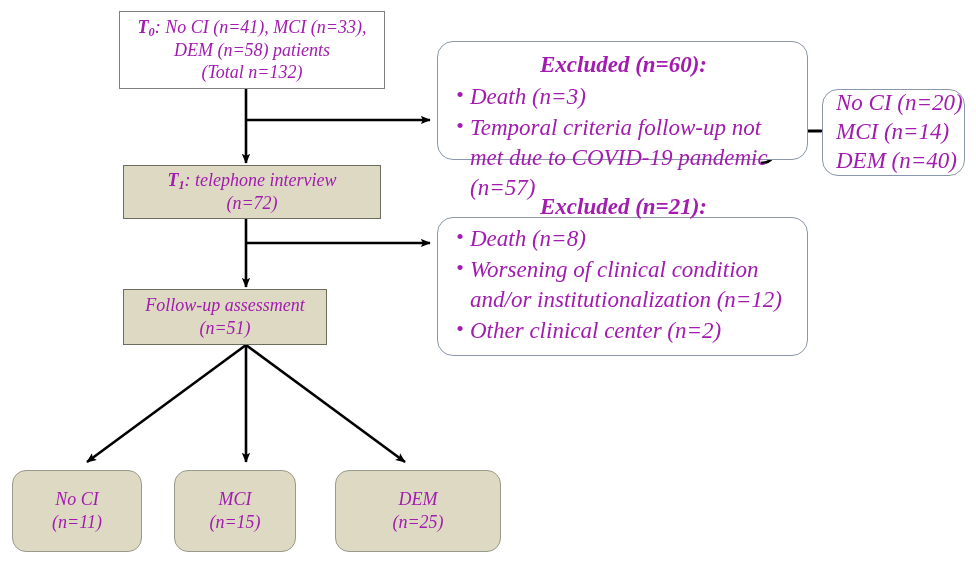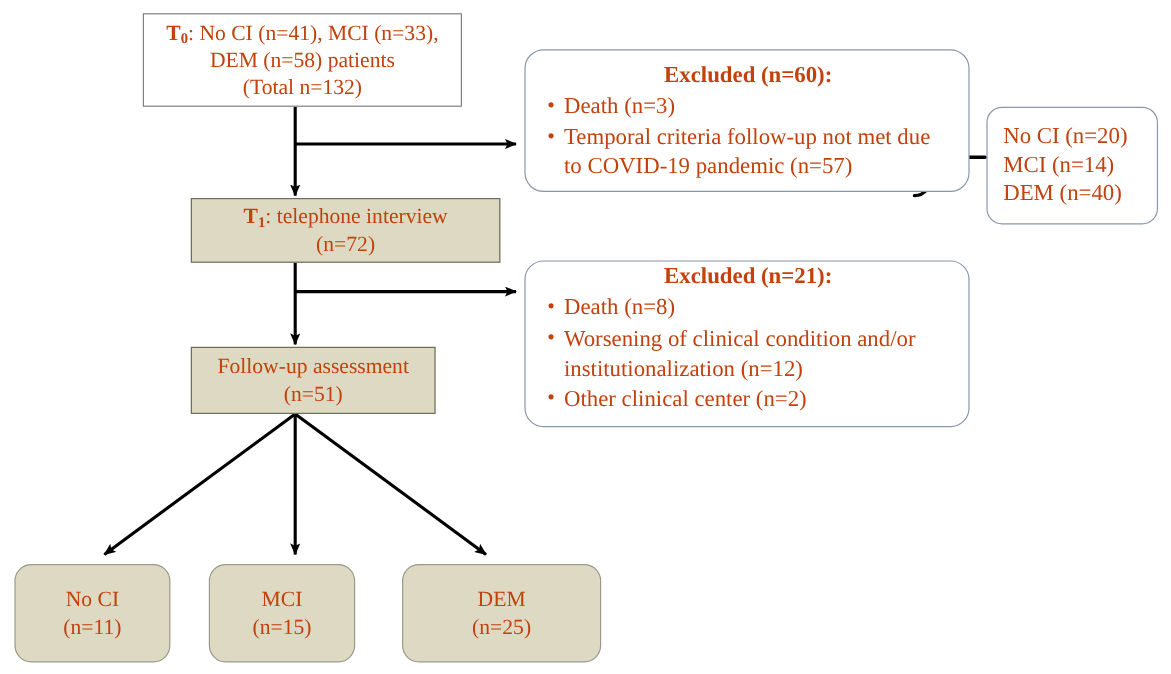--- a/index.html
+++ b/index.html
@@ -6,22 +6,23 @@
     margin: 0;
     padding: 0;
     background: #ffffff;
   }
   #canvas {
     position: relative;
     width: 976px;
     height: 562px;
     background: #ffffff;
     font-family: "Liberation Serif", "DejaVu Serif", serif;
-    color: #c2410c;
+    color: #a21caf;
     overflow: hidden;
+    font-style: italic;
   }
   .svg-layer {
     position: absolute;
     left: 0;
     top: 0;
     width: 976px;
     height: 562px;
     pointer-events: none;
   }
   .node {
@@ -36,21 +37,20 @@
   }
   
   .node-rect-plain {
     background: #ffffff;
     border: 1.6px solid #808080;
   }
   
   .node-rect-fill {
     background: #ddd9c3;
     border: 1.6px solid #6d6d5e;
-    margin-left: 36px;
   }
   
   .node-round-fill {
     background: #ddd9c3;
     border: 1.4px solid #9a9a8a;
     border-radius: 14px;
   }
   
   .node-round-plain {
     background: #ffffff;
@@ -100,21 +100,21 @@
     top: -1px;
     font-size: 0.95em;
   }
   .breakout-inner {
     align-items: flex-start;
     justify-content: center;
     text-align: left;
     padding-left: 13px;
   }
   .fs18 { font-size: 18px; }
-  .fs17 { font-size: 19px; }
+  .fs17 { font-size: 23px; }
 </style>
 </head>
 <body>
 
 <div id="canvas">
 
   <svg class="svg-layer" viewBox="0 0 976 562" xmlns="http://www.w3.org/2000/svg">
     <defs>
       <marker id="ah" markerWidth="11" markerHeight="11" refX="9.2" refY="4.2" orient="auto" markerUnits="userSpaceOnUse">
         <path d="M0,0 L10,4.2 L0,8.4 L2.1,4.2 Z" fill="#000000"></path>
@@ -161,21 +161,21 @@
   </div>
 
   <div class="node node-round-plain excl-inner fs17" style="left:437px; top:41px; width:371px; height:119px;">
     <div class="excl-title">Excluded (n=60):</div>
     <ul class="excl-list">
       <li>Death (n=3)</li>
       <li>Temporal criteria follow-up not met due to COVID-19 pandemic (n=57)</li>
     </ul>
   </div>
 
-  <div class="node node-round-plain breakout-inner fs17" style="left:822px; top:89px; width:143px; height:98px;border-radius:13px;">
+  <div class="node node-round-plain breakout-inner fs17" style="left:822px; top:89px; width:143px; height:87px;">
     <span class="line">No CI (n=20)</span>
     <span class="line">MCI (n=14)</span>
     <span class="line">DEM (n=40)</span>
   </div>
 
   <div class="node node-rect-fill fs18" style="left:123px; top:165px; width:258px; height:54px;">
     <span class="line">
       <span class="t-label">T<sub>1</sub></span><span>: telephone interview</span>
     </span>
     <span class="line">(n=72)</span>

